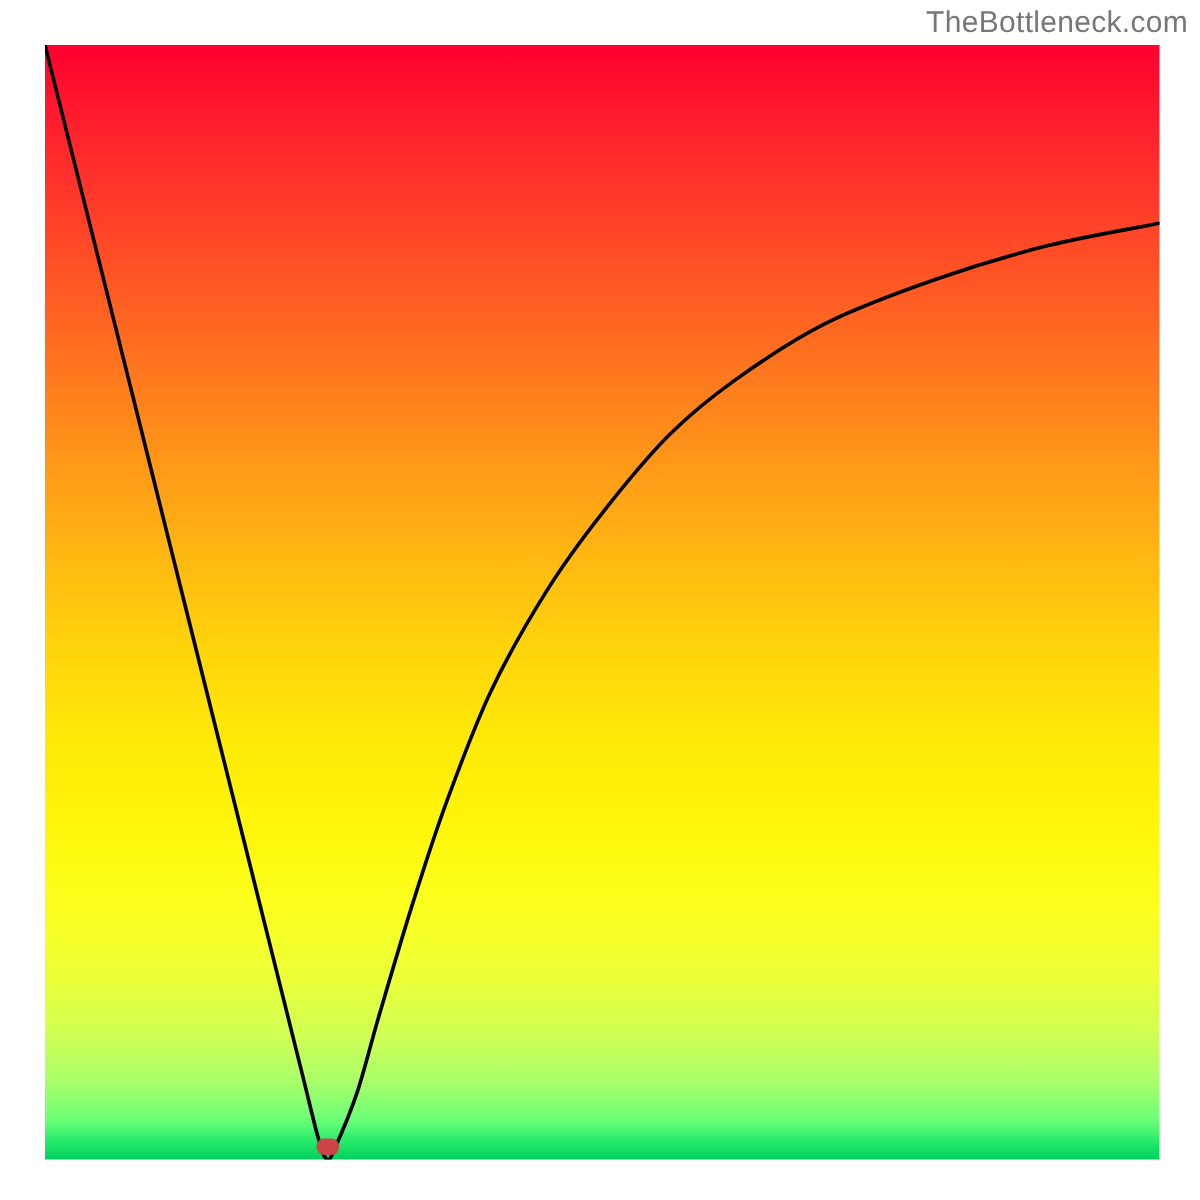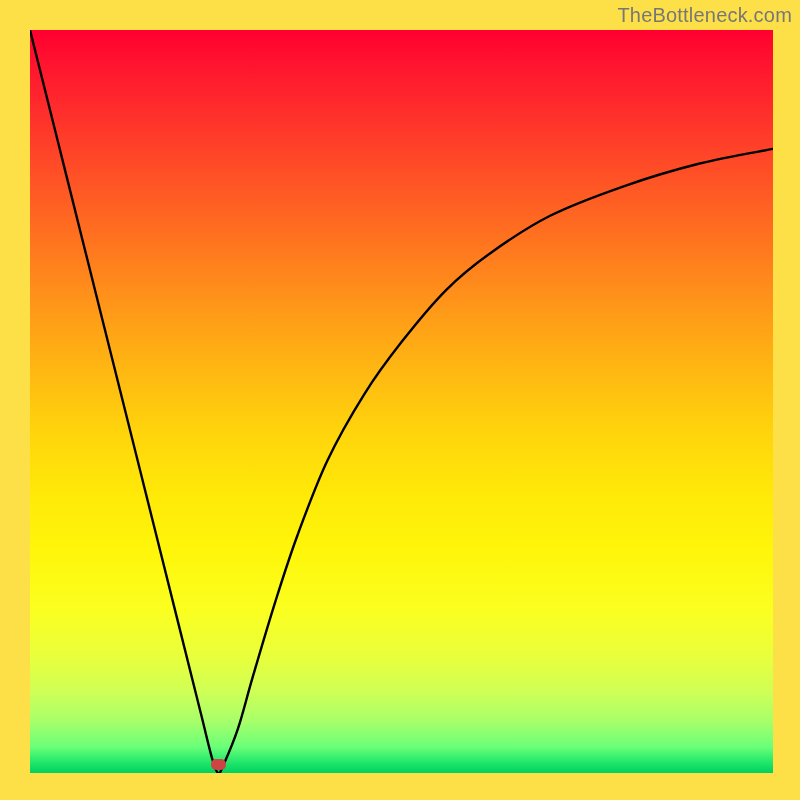--- a/index.html
+++ b/index.html
@@ -8,21 +8,21 @@
     width: 800px;
     height: 800px;
     background: #000;
     overflow: hidden;
     font-family: Arial, Helvetica, sans-serif;
   }
   .frame {
     position: relative;
     width: 800px;
     height: 800px;
-    background: #fde047;
+    background: #ffffff;
   }
   .plot-area {
     position: absolute;
     left: 30px;
     top: 30px;
     width: 743px;
     height: 743px;
     
     background: linear-gradient(
       to bottom,

